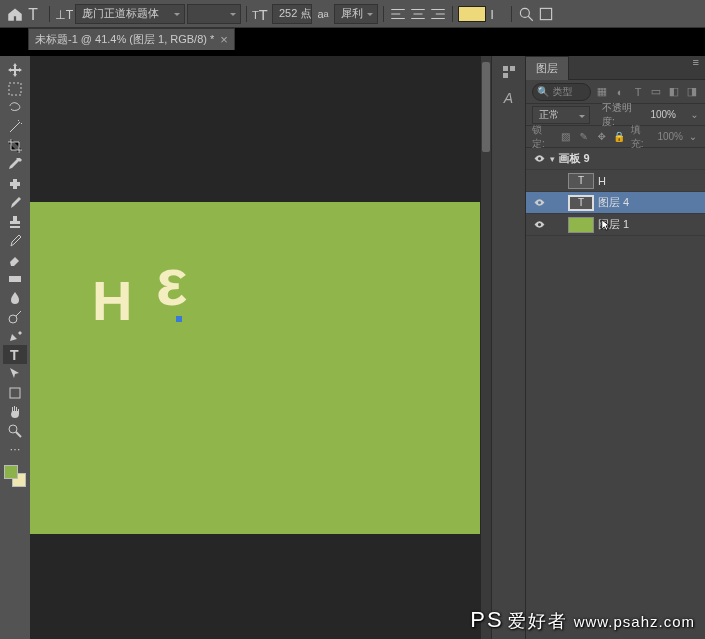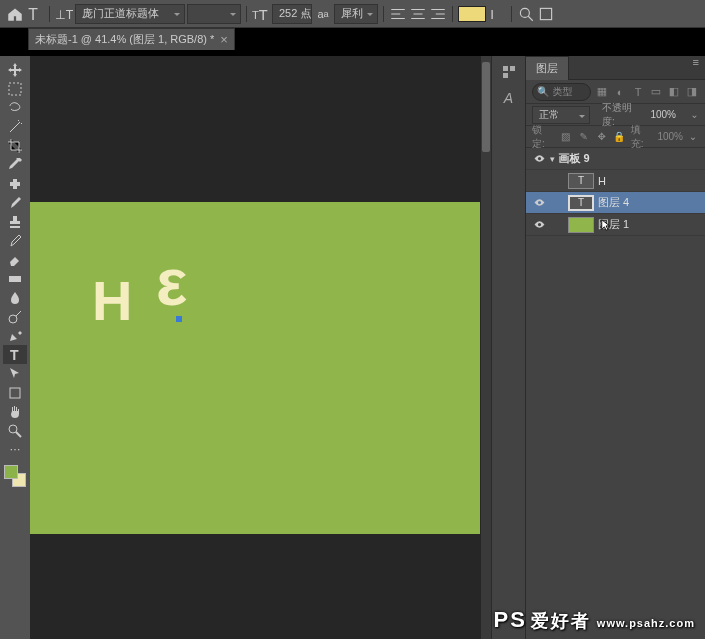--- a/index.html
+++ b/index.html
@@ -45,23 +45,23 @@
 .layer{height:22px;display:flex;align-items:center;gap:4px;padding:0 6px;border-bottom:1px solid #3a3a3a;font-size:11px;color:#ddd}
 .layer.sel{background:#5a7aa6}
 .eye{width:14px;height:14px;display:flex;align-items:center;justify-content:center;color:#ccc}
 .eye svg{width:13px;height:13px}
 .lthumb{width:26px;height:16px;background:#666;border:1px solid #888;display:flex;align-items:center;justify-content:center}
 .lthumb.txt{background:#555;color:#ddd;font-size:10px;text-align:center}
 .lthumb.grn{background:#8fb54b}
 .indent{width:14px}
 .arr{color:#ccc;font-size:9px}
 .cursor{position:absolute;width:14px;height:14px;pointer-events:none}
-.watermark{position:absolute;right:10px;bottom:6px;color:#fff;font-size:22px;font-weight:bold;text-shadow:0 0 3px #000,1px 1px 2px #000;letter-spacing:2px;display:flex;align-items:baseline}
+.watermark{position:absolute;right:10px;bottom:6px;color:#fff;font-size:22px;font-weight:normal;text-shadow:0 0 3px #000,1px 1px 2px #000;letter-spacing:2px;display:flex;align-items:baseline}
 .watermark .small{font-size:18px;margin-left:4px}
-.watermark .url{font-size:11px;letter-spacing:1px;margin-left:6px}
+.watermark .url{font-size:15px;letter-spacing:1px;margin-left:6px}
 .lock-row{height:22px;display:flex;align-items:center;gap:4px;padding:0 6px;border-bottom:1px solid #333;font-size:10px;color:#888}
 </style>
 </head>
 <body>
 
 <div class="optbar">
   <div class="ob-btn">
       <svg viewBox="0 0 16 16">
         <path fill="currentColor" d="M2 8l6-5 6 5v6H9v-4H7v4H2z"></path>
       </svg>

